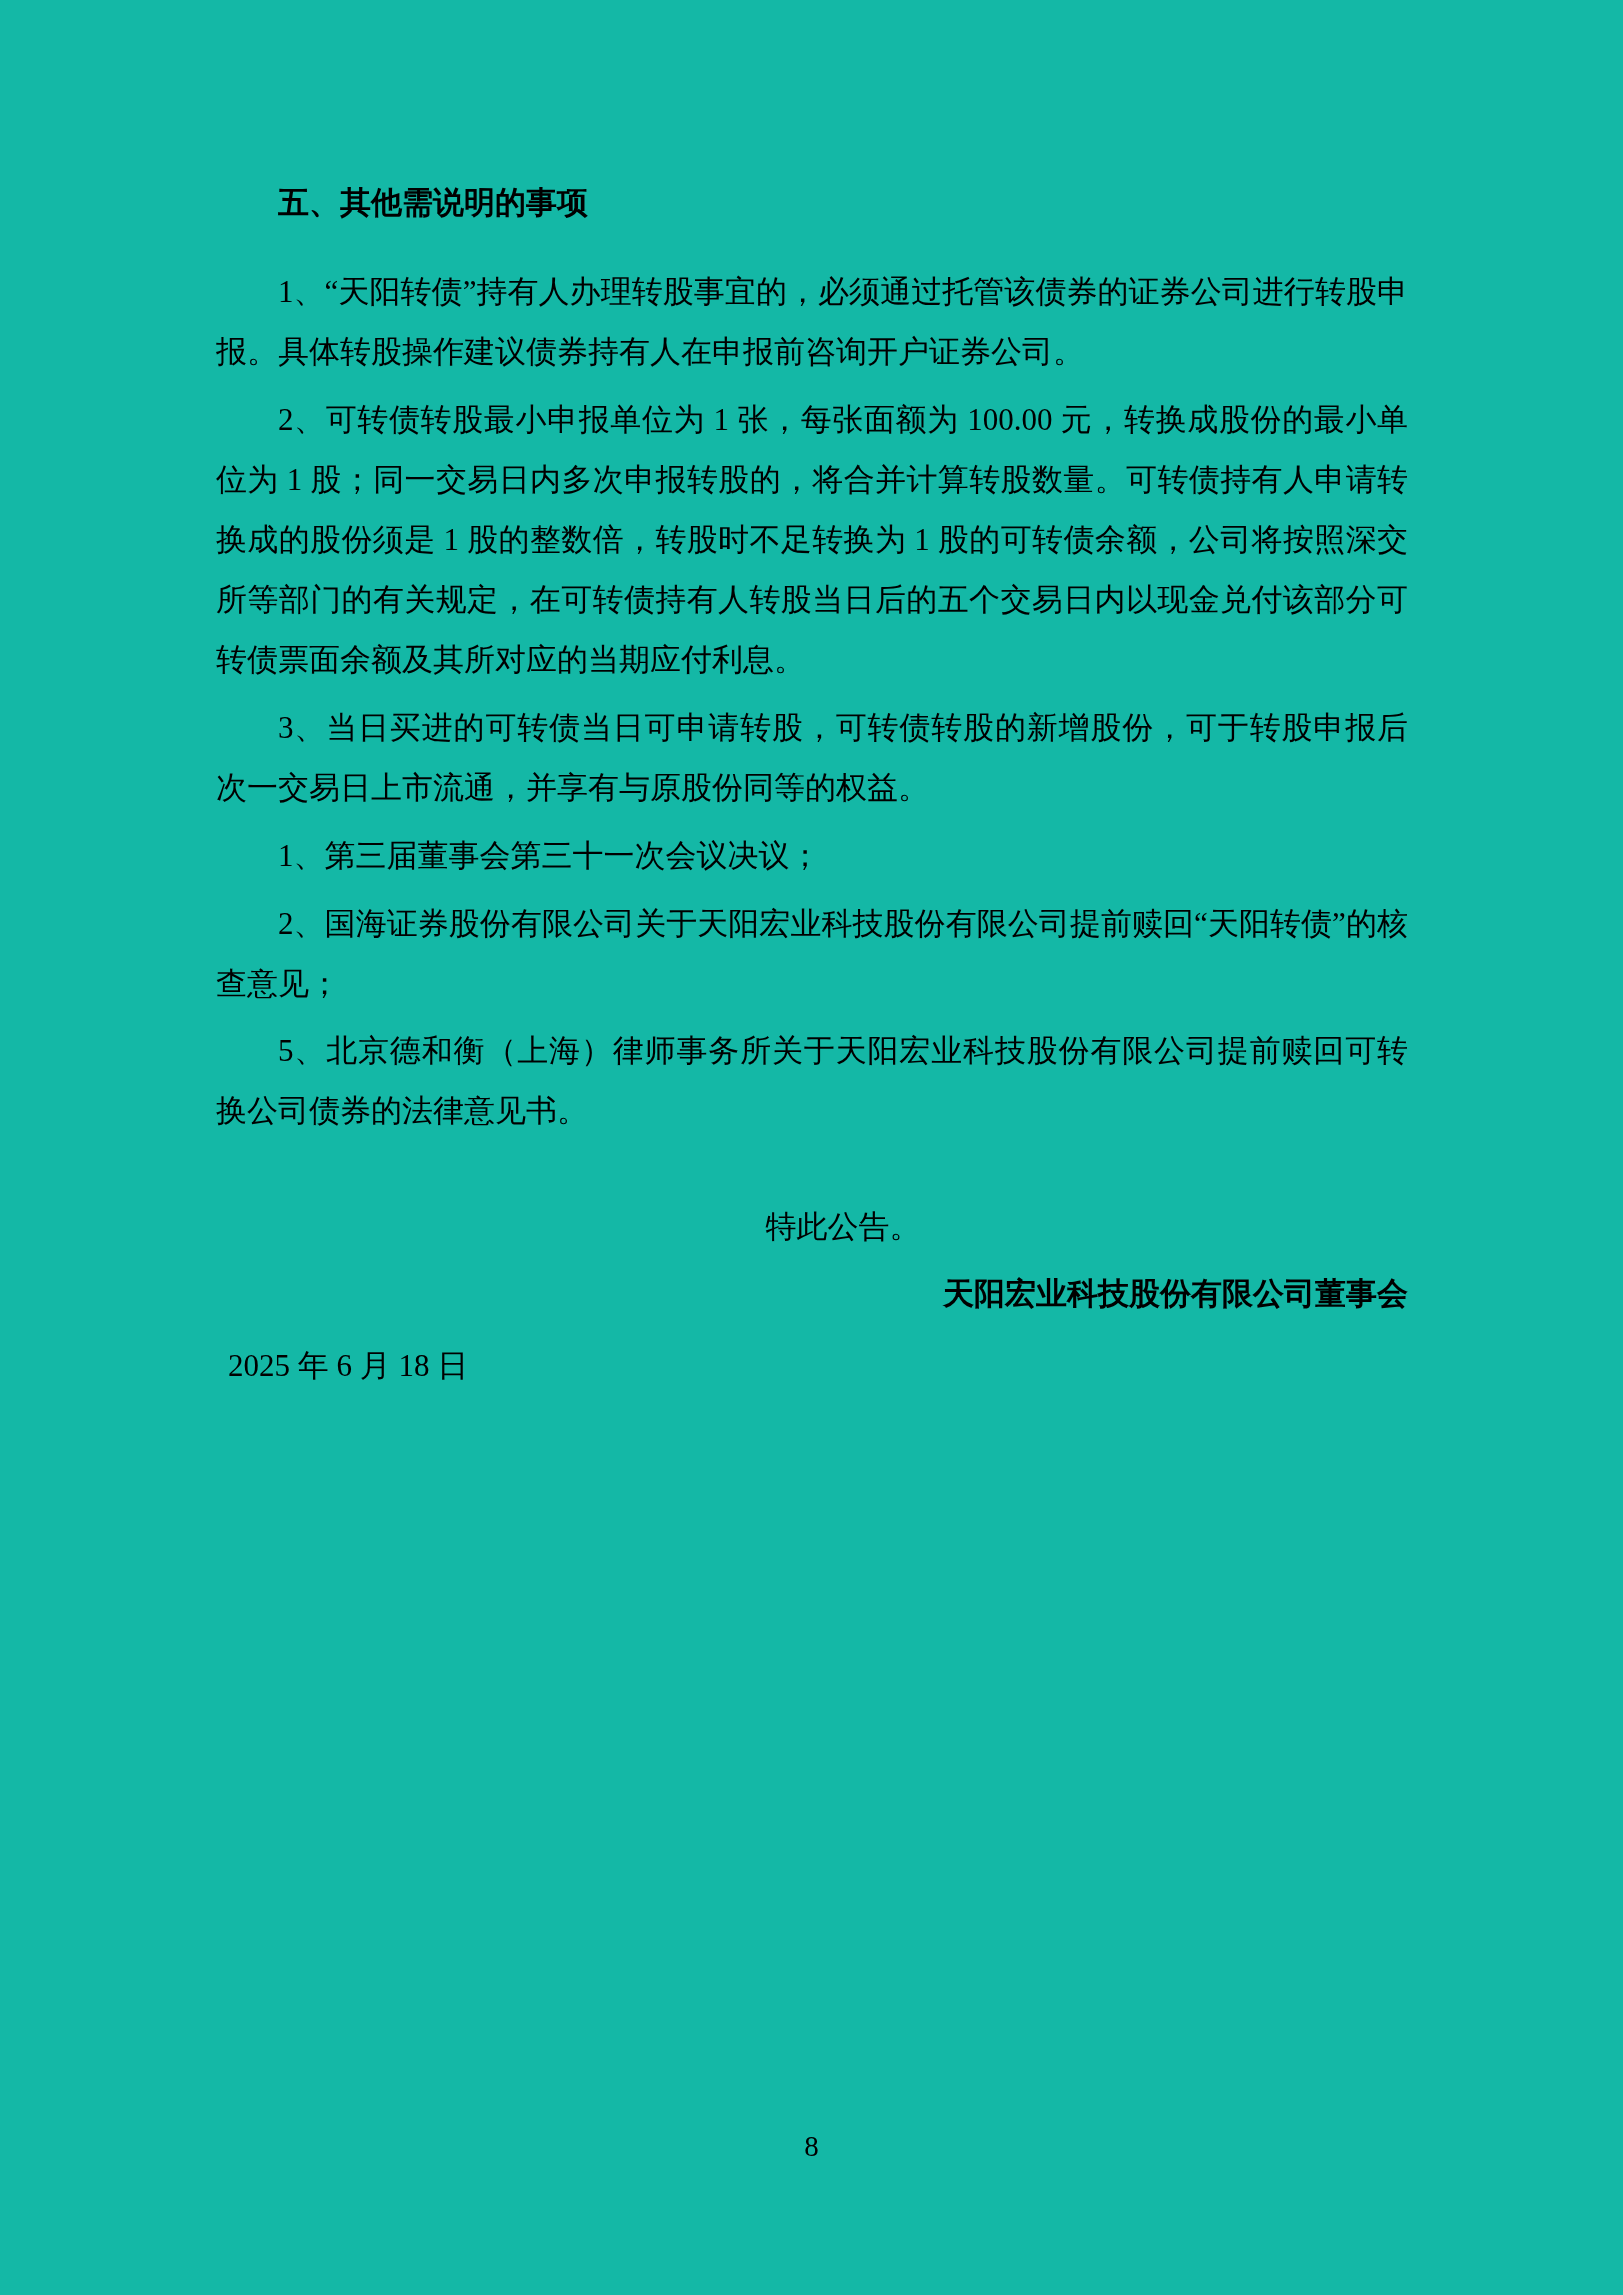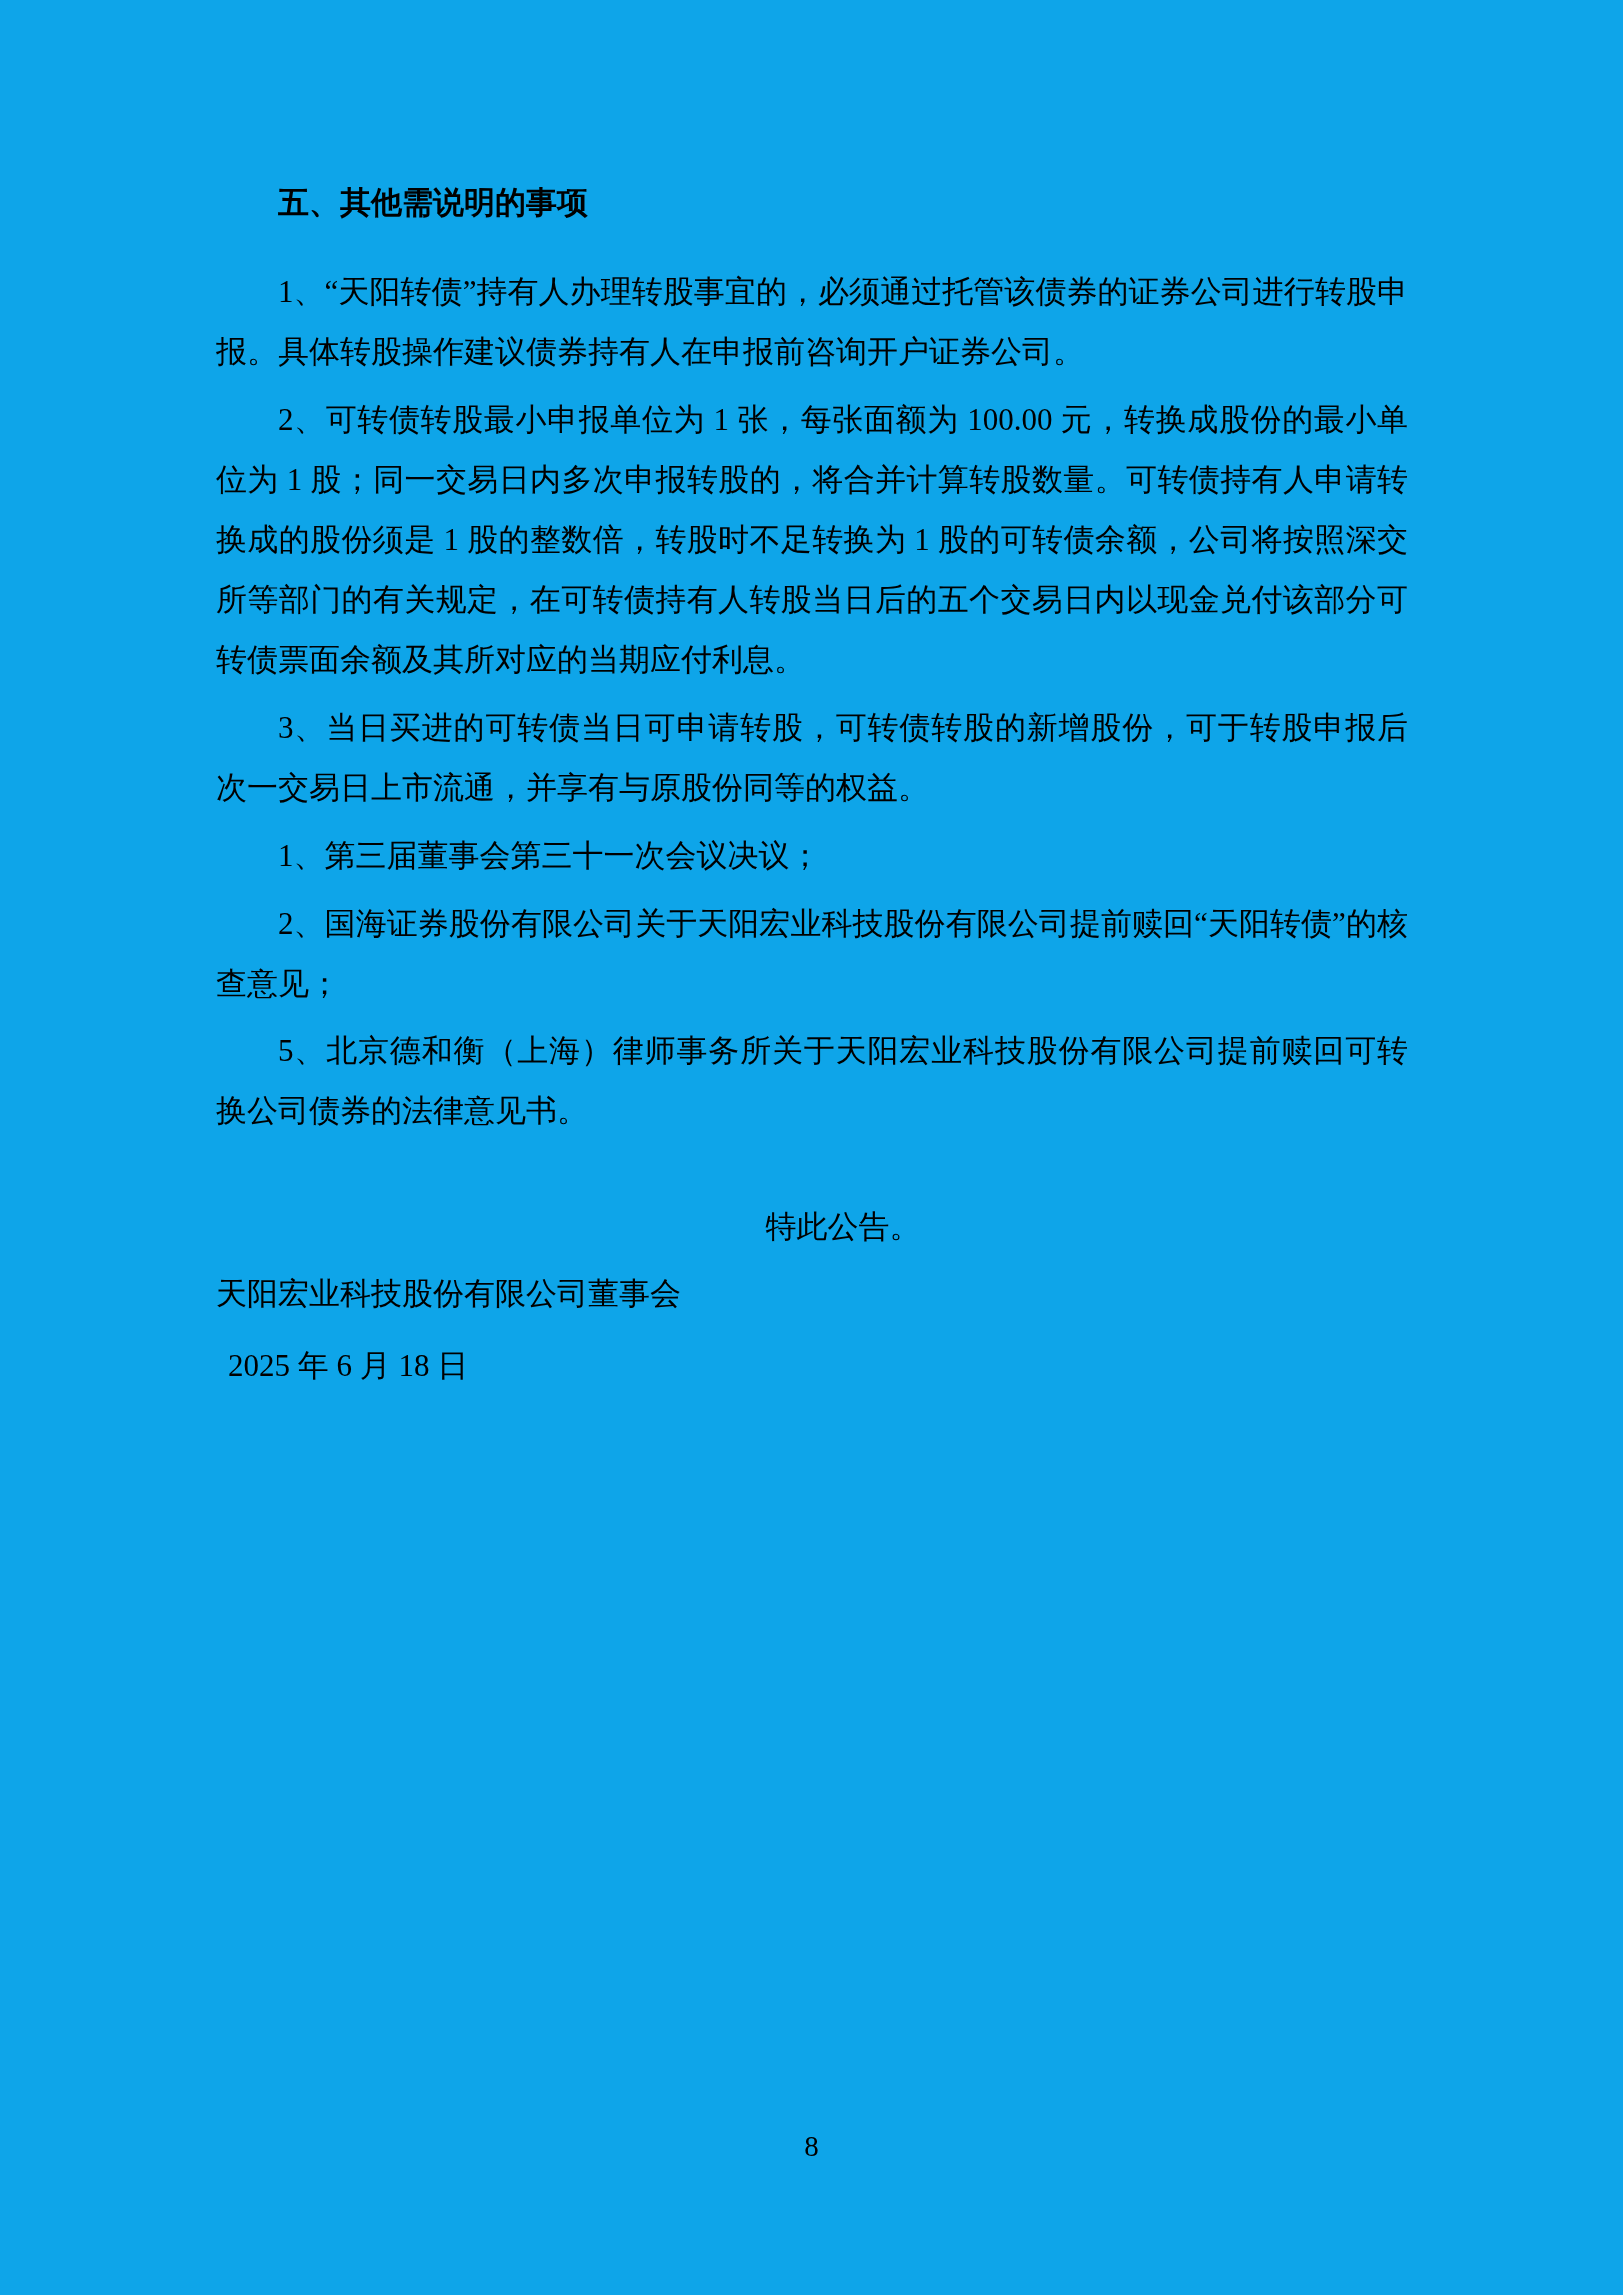--- a/index.html
+++ b/index.html
@@ -5,21 +5,21 @@
   * { box-sizing: border-box; }
   html, body {
     margin: 0;
     padding: 0;
     background: #ffffff;
   }
   .page {
     position: relative;
     width: 1623px;
     height: 2295px;
-    background: #0ea5e9;
+    background: #14b8a6;
     color: #000000;
     font-family: "Liberation Serif", "DejaVu Serif", serif;
     overflow: hidden;
   }
   .content {
     position: absolute;
     left: 216px;
     top: 173px;
     width: 1192px;
     font-size: 31px;
@@ -42,21 +42,22 @@
     text-indent: 2em;
     margin: 0 0 7.9px 0;
   }
   .closing-statement {
     text-indent: 2em;
     margin: 56px 0 0 0;
     text-align: center;
   }
   .signature-line {
     margin: 6.5px 0 0 0;
-    text-align: left;
+    text-align: right;
+    font-weight: bold;
   }
   .date-line {
     margin: 12px;
     text-align: left;
   }
   .page-footer {
     position: absolute;
     top: 2127px;
     left: 0;
     width: 100%;

